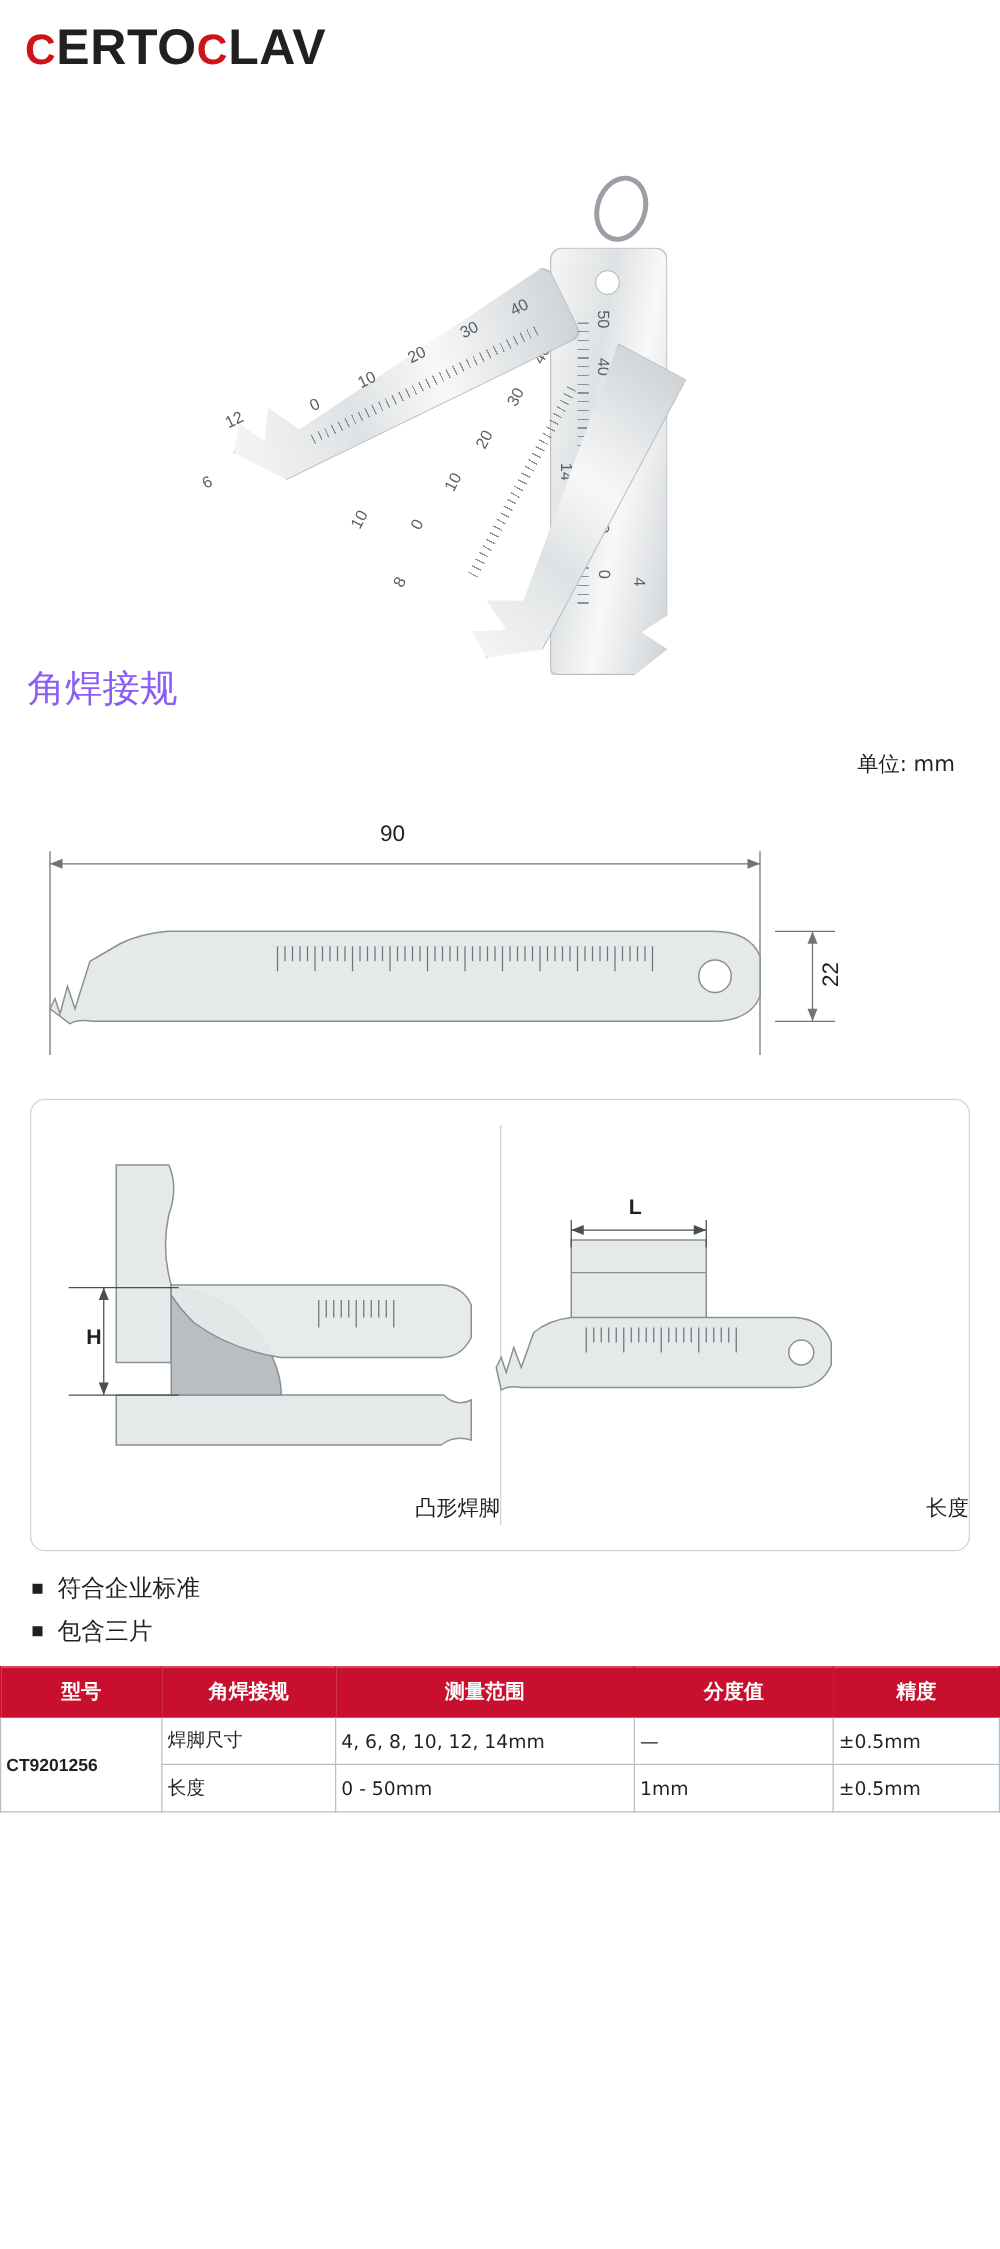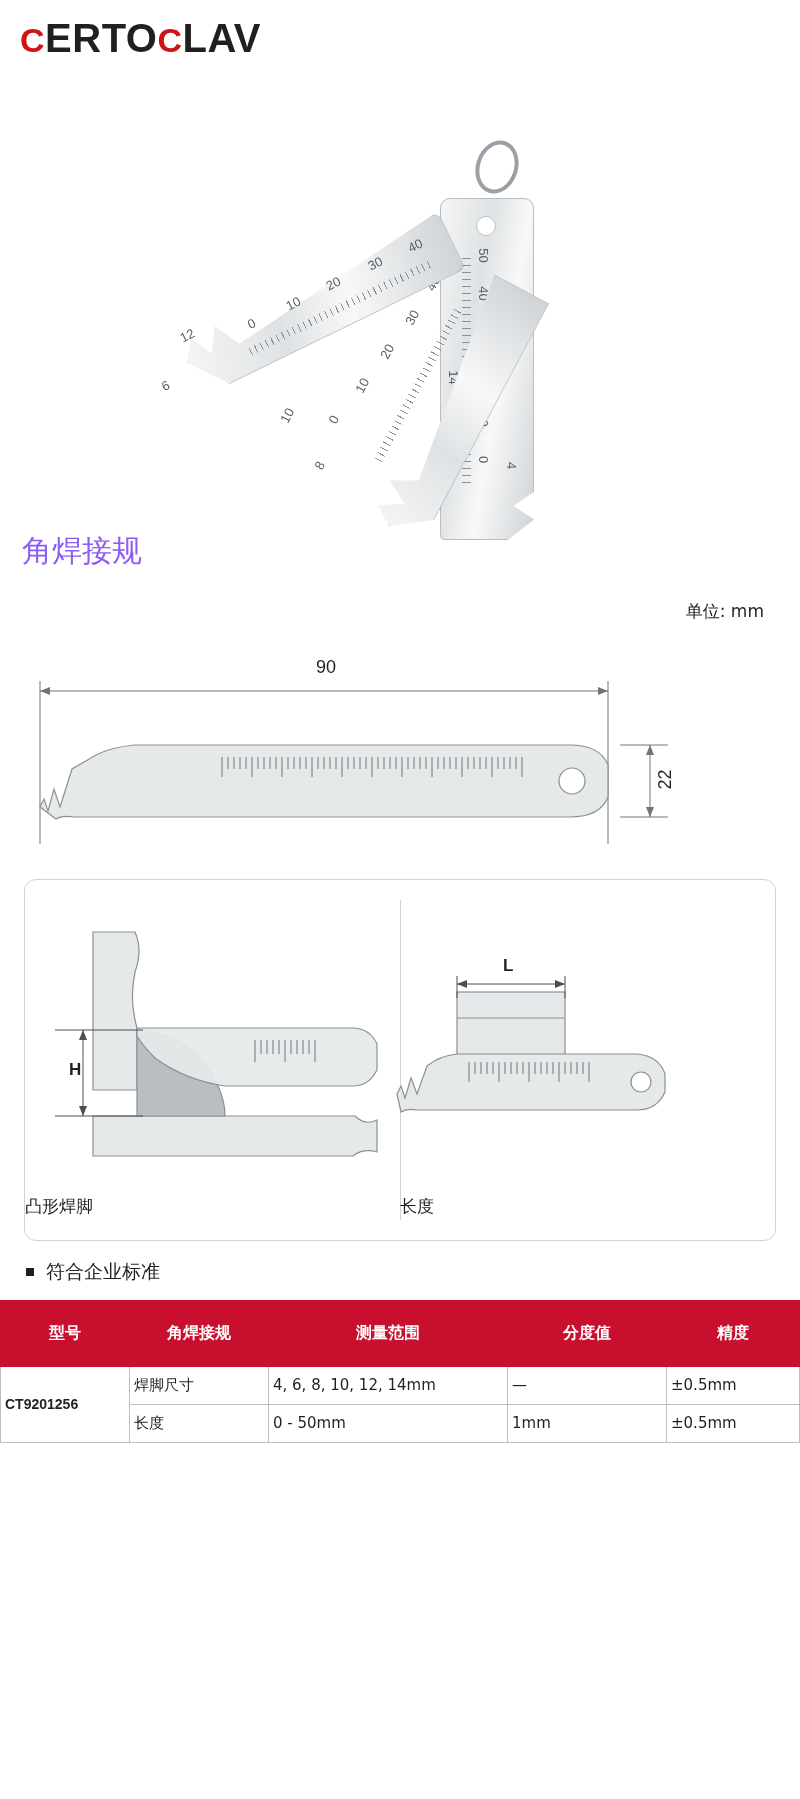--- a/index.html
+++ b/index.html
@@ -159,21 +159,21 @@
     bottom: 20px;
     width: 1px;
     background: #cfd3d6;
   }
   .panel-caption {
     position: absolute;
     bottom: 22px;
     font-size: 17px;
     color: #231f20;
     width: 50%;
-    text-align: left;
+    text-align: right;
     font-family: "DejaVu Sans", sans-serif;
   }
   .cap-left { left: 0; }
   .cap-right { right: 0; }
 
   
   .bullets {
     margin: 18px 0 0 26px;
     padding: 0;
     list-style: none;
@@ -199,21 +199,21 @@
     width: 800px;
     border-collapse: collapse;
     margin-top: 16px;
     font-family: "DejaVu Sans", sans-serif;
   }
   table.spec th {
     background: #c8102e;
     color: #ffffff;
     font-size: 16px;
     font-weight: bold;
-    padding: 22px 4px;
+    padding: 9px 4px;
     border: 1px solid #c8102e;
     text-align: center;
   }
   table.spec td {
     border: 1px solid #b9bec2;
     padding: 9px 4px;
     font-size: 15px;
     color: #231f20;
   }
   table.spec td.model {
@@ -338,21 +338,21 @@
         <line x1="516" y1="128" x2="516" y2="140"></line>
       <line x1="522" y1="128" x2="522" y2="148"></line>
     </g>
 
     <line x1="620" y1="116" x2="668" y2="116" stroke="#6f7478" stroke-width="1"></line>
     <line x1="620" y1="188" x2="668" y2="188" stroke="#6f7478" stroke-width="1"></line>
     <line x1="650" y1="116" x2="650" y2="188" stroke="#6f7478" stroke-width="1"></line>
     <polygon points="650,116 646,126 654,126" fill="#6f7478"></polygon>
     <polygon points="650,188 646,178 654,178" fill="#6f7478"></polygon>
   </svg>
-  <div style="position:absolute; left:316px; top:28px; font-size:18px;">90</div>
+  <div style="position:absolute; left:304px; top:28px; font-size:18px;">90</div>
   <div style="position:absolute; left:655px; top:140px; font-size:18px; transform:rotate(-90deg);">22</div>
 </div>
 
 <div class="usage">
   <div class="divider"></div>
 
   <svg class="svg-abs" width="752" height="360" viewBox="0 0 752 360">
 
     <path d="M68,52 L110,52 Q118,70 110,92 Q104,120 112,148 L112,210 L68,210 Z" fill="#e6e9ea" stroke="#8b9094" stroke-width="1.2"></path>
 
@@ -419,20 +419,21 @@
 
   <div style="position:absolute; left:44px; top:180px; font-size:17px; font-weight:bold;">H</div>
   <div style="position:absolute; left:478px; top:76px; font-size:17px; font-weight:bold;">L</div>
 
   <div class="panel-caption cap-left">凸形焊脚</div>
   <div class="panel-caption cap-right">长度</div>
 </div>
 
 <ul class="bullets">
   <li><span class="sq"></span><span>符合企业标准</span></li>
+  <li><span class="sq"></span><span>包含三片</span></li>
 </ul>
 
 <table class="spec">
   <thead>
     <tr>
       <th style="width:120px;">型号</th>
       <th style="width:130px;">角焊接规</th>
       <th style="width:230px;">测量范围</th>
       <th style="width:150px;">分度值</th>
       <th>精度</th>

